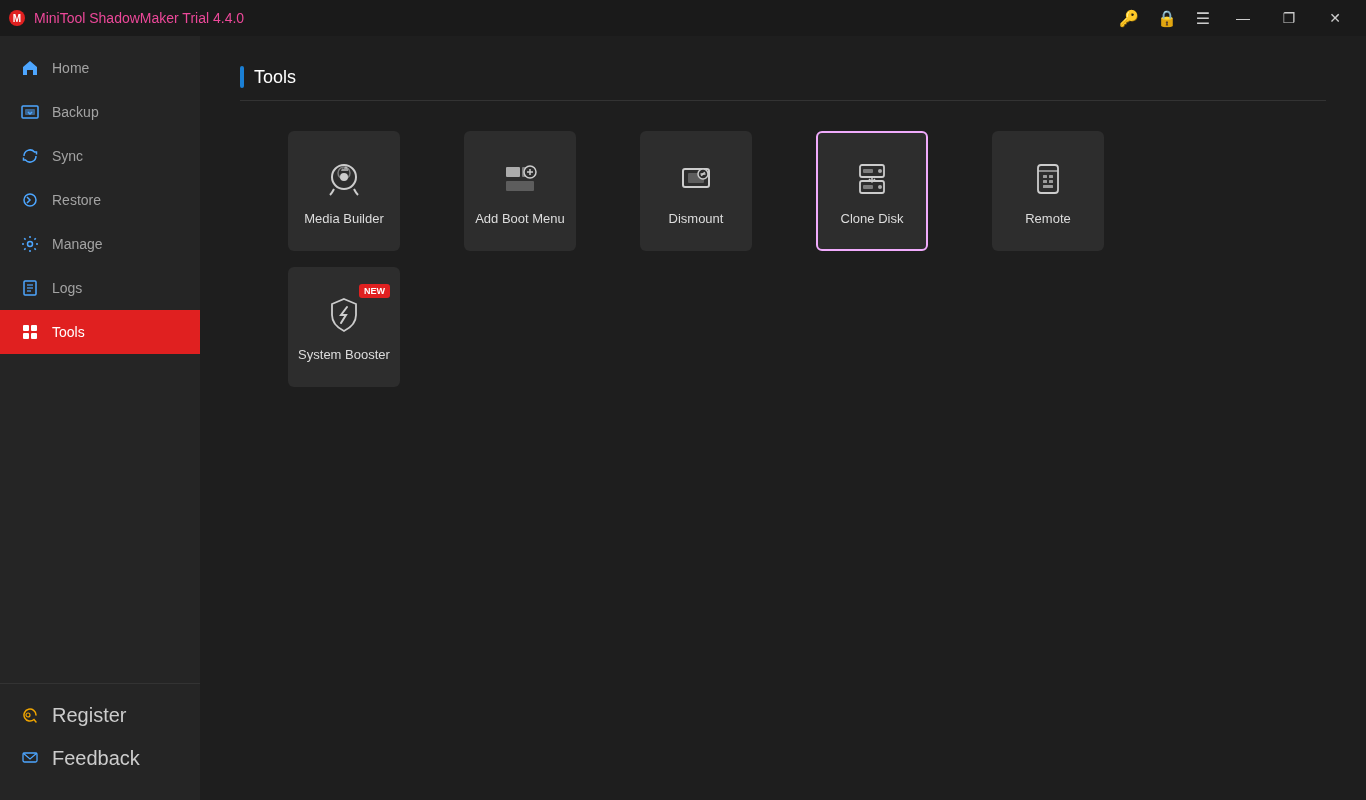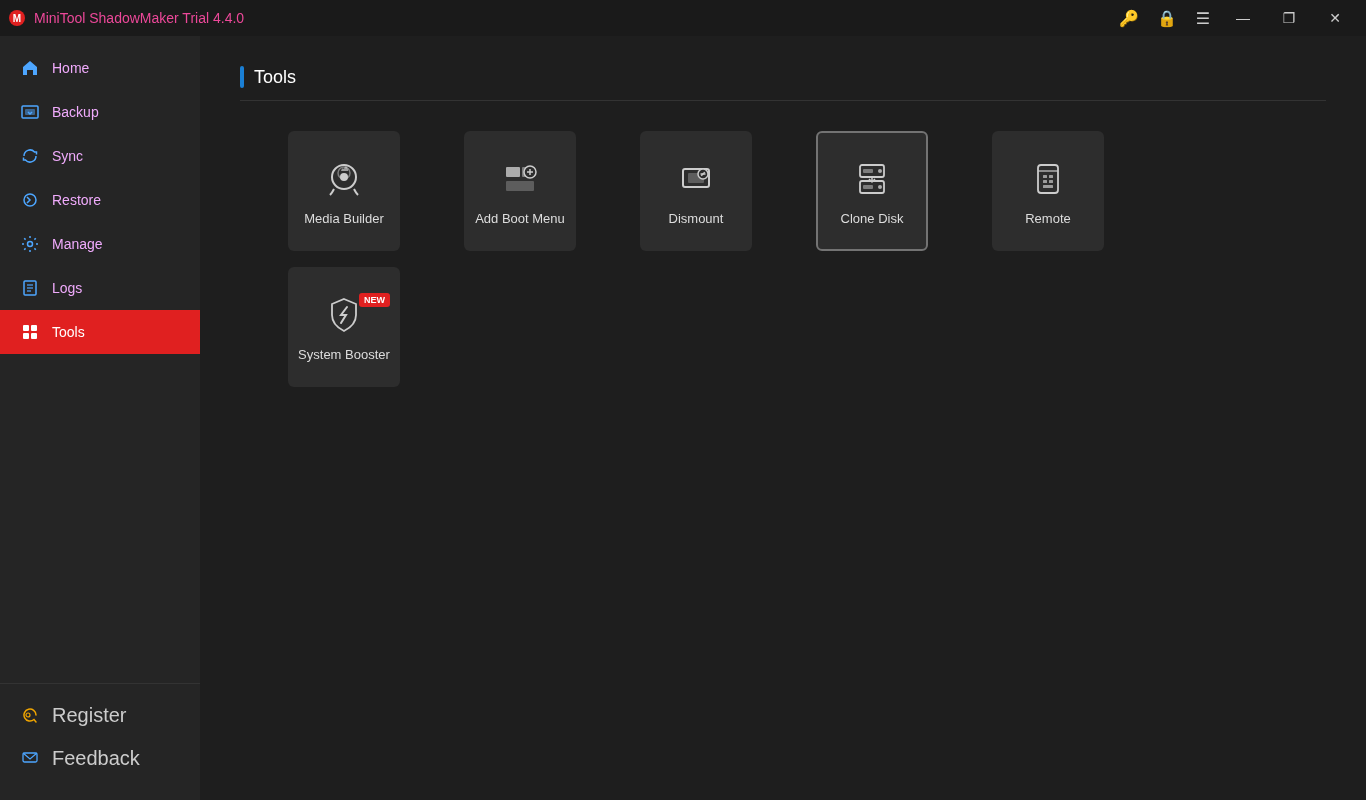--- a/index.html
+++ b/index.html
@@ -84,21 +84,21 @@
       flex: 1;
       padding-top: 10px;
     }
     .sidebar-item {
       display: flex;
       align-items: center;
       gap: 12px;
       padding: 12px 20px;
       cursor: pointer;
       font-size: 14px;
-      color: #f0abfc;
+      color: #a3a3a3;
       border-radius: 0;
     }
     .sidebar-item.active {
       background: #e02020;
       color: #fff;
     }
     .sidebar-icon {
       width: 20px;
       height: 20px;
       display: flex;
@@ -162,37 +162,37 @@
       align-items: center;
       justify-content: center;
       gap: 10px;
       cursor: pointer;
       border: 2px solid transparent;
       transition: background 0.15s;
       position: relative;
       margin-left: 48px;
     }
     .tool-card.selected {
-      border: 2px solid #737373;
+      border: 2px solid #f0abfc;
     }
     .tool-card-icon {
       width: 44px;
       height: 44px;
       display: flex;
       align-items: center;
       justify-content: center;
     }
     .tool-card-label {
       font-size: 13px;
       color: #ddd;
       text-align: center;
     }
     .new-badge {
       position: absolute;
-      top: 24px;
+      top: 15px;
       right: 8px;
       background: #e02020;
       color: #fff;
       font-size: 9px;
       font-weight: bold;
       padding: 2px 5px;
       border-radius: 3px;
     }
 
     

